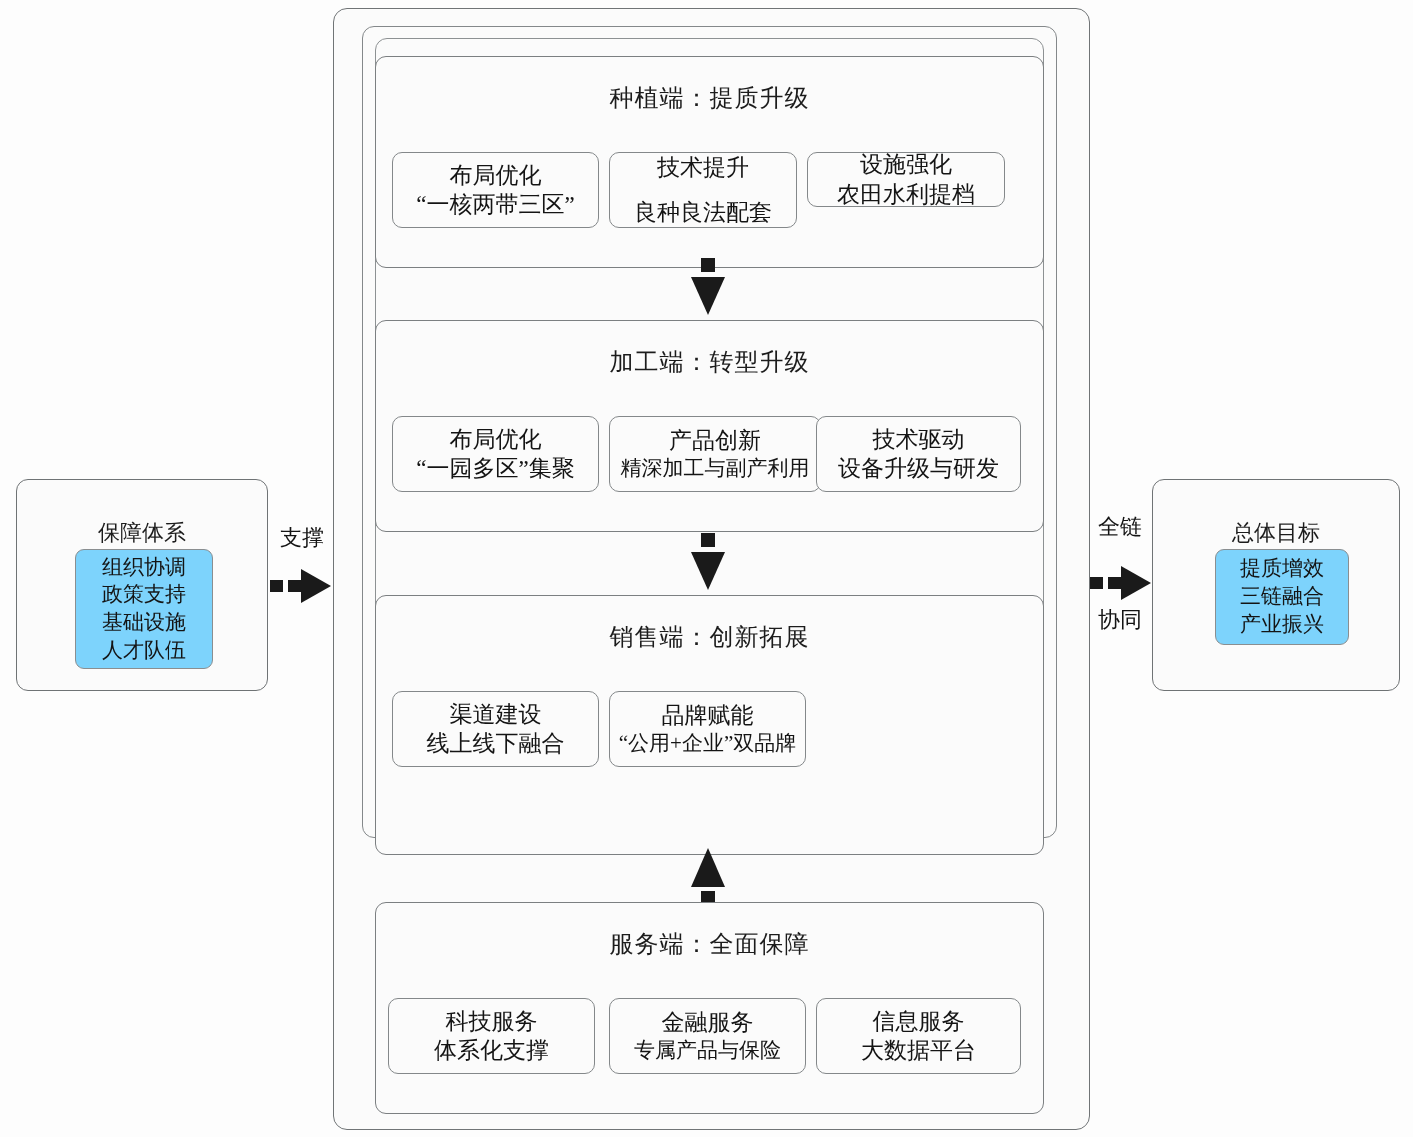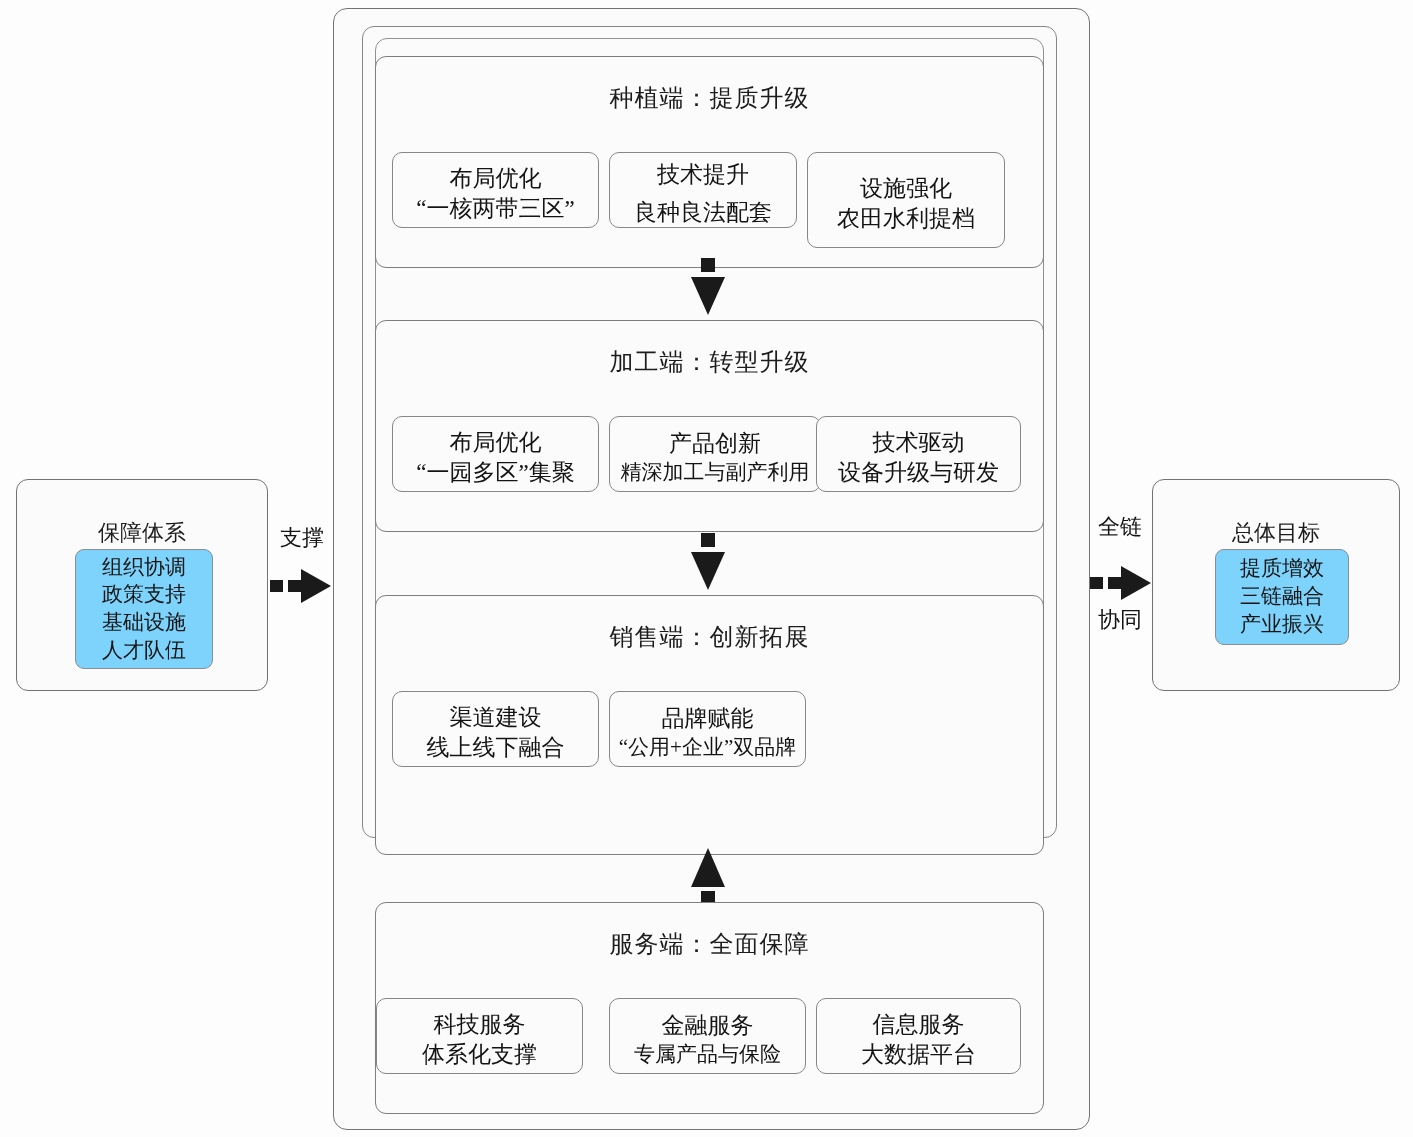--- a/index.html
+++ b/index.html
@@ -61,21 +61,21 @@
     border: 1.5px solid #84888a;
     border-radius: 10px;
     background: #fbfbfb;
     display: flex;
     flex-direction: column;
     align-items: center;
     justify-content: center;
     line-height: 1.28;
     color: #141414;
   }
-  .item-box .l1 { font-size: 23px; white-space: nowrap; margin-top: 7px; }
+  .item-box .l1 { font-size: 23px; white-space: nowrap; }
   .item-box .l2 { font-size: 23px; white-space: nowrap; }
 
   
   .list-box {
     position: absolute;
     box-sizing: border-box;
     border: 1.5px solid #8a8e90;
     border-radius: 9px;
     background: #7dd3fc;
     display: flex;
@@ -131,21 +131,21 @@
   <div class="panel section" style="left:375px; top:56px; width:669px; height:212px;">
     <div class="section-title" style="top:25px;">种植端：提质升级</div>
     <div class="item-box" style="left:16px; top:95px; width:207px; height:76px;">
       <div class="l1">布局优化</div>
       <div class="l2">“一核两带三区”</div>
     </div>
     <div class="item-box" style="left:233px; top:95px; width:188px; height:76px;justify-content:space-between;">
       <div class="l1">技术提升</div>
       <div class="l2">良种良法配套</div>
     </div>
-    <div class="item-box" style="left:431px; top:95px; width:198px; height:96px;">
+    <div class="item-box" style="left:431px; top:95px; width:198px; height:55px;">
       <div class="l1">设施强化</div>
       <div class="l2">农田水利提档</div>
     </div>
   </div>
 
   <div class="arrow-wrap" style="left:686px; top:258px; width:44px; height:60px;">
     <svg width="44" height="60" viewBox="0 0 44 60">
       <rect x="15" y="0" width="14" height="14" fill="#1a1a1a"></rect>
       <polygon points="5,19 39,19 22,57" fill="#1a1a1a"></polygon>
     </svg>
@@ -188,21 +188,21 @@
 
   <div class="arrow-wrap" style="left:686px; top:845px; width:44px; height:62px;">
     <svg width="44" height="62" viewBox="0 0 44 62">
       <polygon points="22,3 39,42 5,42" fill="#1a1a1a"></polygon>
       <rect x="15" y="46" width="14" height="15" fill="#1a1a1a"></rect>
     </svg>
   </div>
 
   <div class="panel section" style="left:375px; top:902px; width:669px; height:212px;">
     <div class="section-title" style="top:25px;">服务端：全面保障</div>
-    <div class="item-box" style="left:0; top:95px; width:207px; height:76px;">
+    <div class="item-box" style="left:12px; top:95px; width:207px; height:76px;">
       <div class="l1">科技服务</div>
       <div class="l2">体系化支撑</div>
     </div>
     <div class="item-box" style="left:233px; top:95px; width:197px; height:76px;">
       <div class="l1">金融服务</div>
       <div class="l2" style="font-size:21px;">专属产品与保险</div>
     </div>
     <div class="item-box" style="left:440px; top:95px; width:205px; height:76px;">
       <div class="l1">信息服务</div>
       <div class="l2">大数据平台</div>

